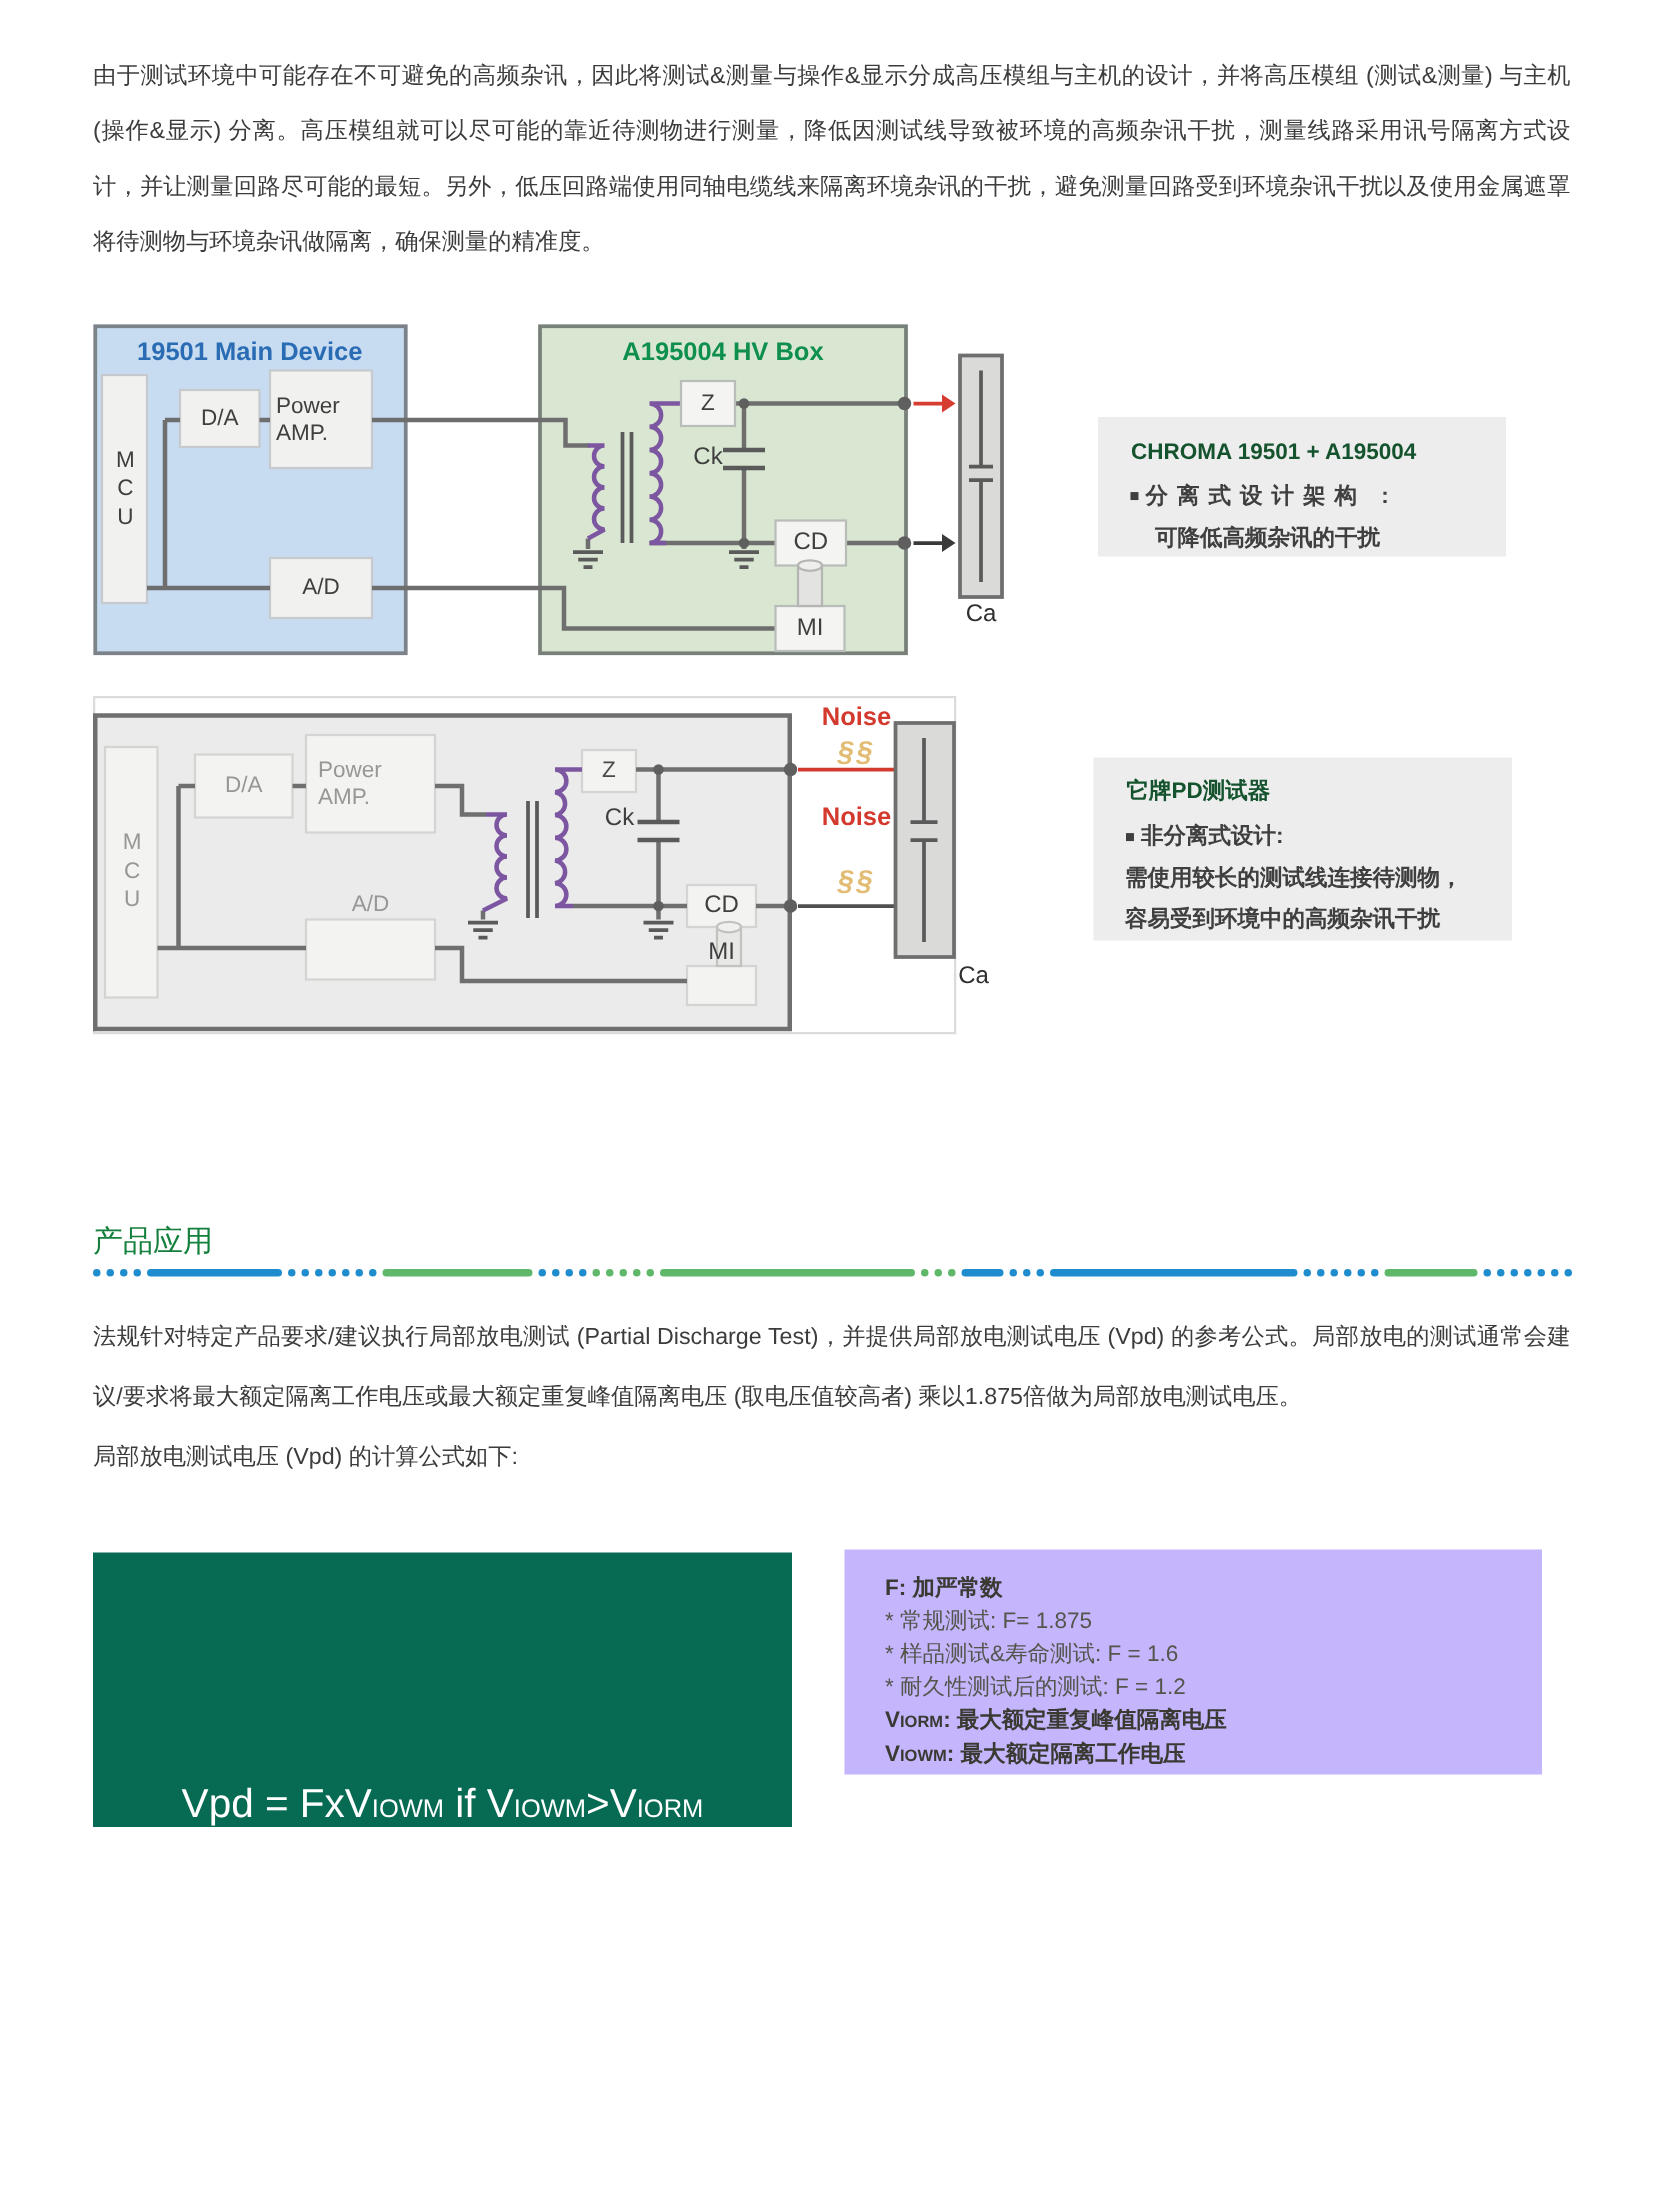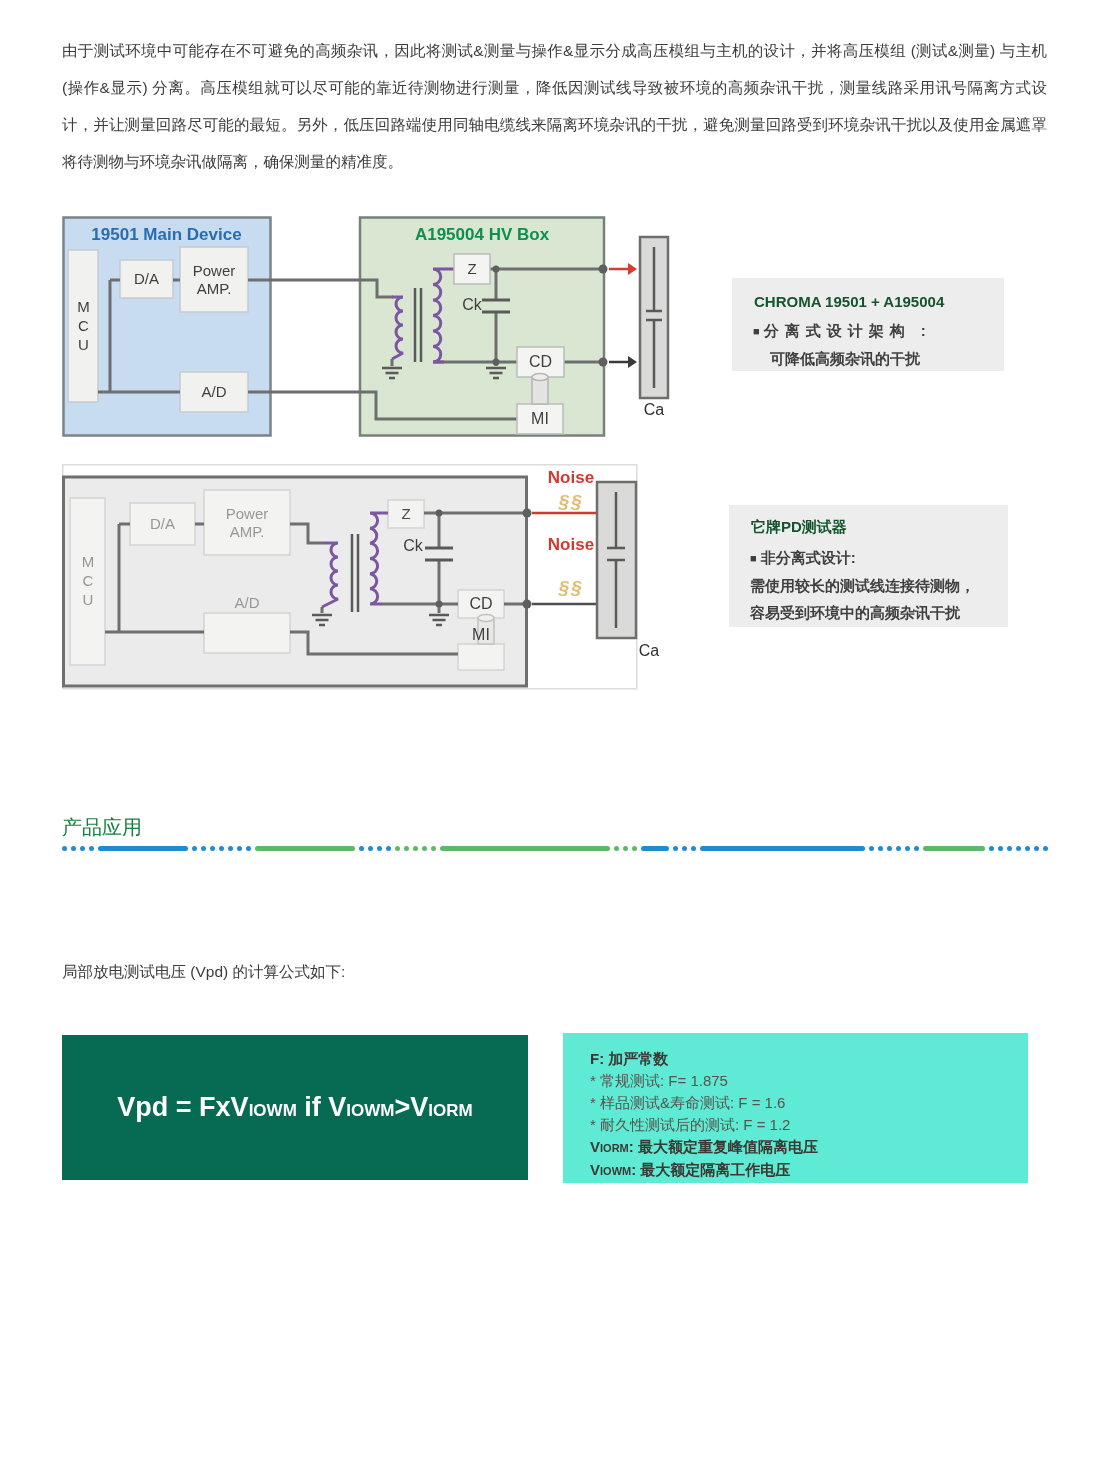--- a/index.html
+++ b/index.html
@@ -10,41 +10,41 @@
   .intro{left:62px;top:32px;width:985px;font-size:15.5px;line-height:37px;text-align:justify;color:#3c3c3c;}
   .body-p{left:62px;width:985px;font-size:15.5px;line-height:40px;text-align:justify;color:#3c3c3c;}
   .section-title{left:62px;top:814px;font-size:20px;color:#15803d;font-weight:500;}
   
   .divider{left:62px;top:845px;width:982px;height:7px;display:flex;align-items:center;gap:4px;}
   .dt{width:5px;height:5px;border-radius:50%;flex:none;}
   .ds{height:5px;border-radius:3px;flex:none;}
   .b{background:#1e8ccd;} .g{background:#5fb86a;}
   
   .diagram{position:absolute;}
-  .lbl{position:absolute;display:flex;align-items:center;justify-content:center;text-align:center;
+  .lbl{position:absolute;display:flex;align-items:center;justify-content:center;
        font-size:15px;color:#3f3f3f;line-height:18px;}
   .lbl.title{font-size:17px;font-weight:bold;}
   .blue{color:#2a6cb4;} .green{color:#0f8f4d;}
   .faded{color:#979797;}
   .vert{writing-mode:vertical-lr;text-orientation:upright;letter-spacing:2px;}
   .noise{color:#d4392e;font-weight:bold;font-size:17px;}
   .spark{color:#e2bc72;font-weight:bold;font-style:italic;font-size:19px;letter-spacing:2px;}
   .ca-lbl{font-size:16px;color:#2f2f2f;}
   
   .note{position:absolute;background:#ededed;font-size:15px;color:#3f3f3f;}
   .note .n-title{color:#14532d;font-weight:700;margin:0 0 7px 1px;}
   .note .n-line{font-weight:600;line-height:27px;}
   .note .bullet{font-size:11px;vertical-align:1px;margin-right:4px;}
   .note .indent{padding-left:17px;}
   .spread{letter-spacing:6px;text-align:center;}
   
-  .formula-box{left:62px;top:1035px;width:466px;height:145px;background:#076a52;
-               display:flex;align-items:center;justify-content:center;color:#fff;font-size:27px;font-weight:bold;}
+  .formula-box{left:62px;top:1035px;width:466px;height:183px;background:#076a52;
+               display:flex;align-items:flex-end;justify-content:center;color:#fff;font-size:27px;}
   .formula-box .sub{font-size:17px;}
-  .fbox{left:563px;top:1033px;width:465px;height:150px;background:#5eead4;box-sizing:border-box;
+  .fbox{left:563px;top:1033px;width:465px;height:150px;background:#c4b5fd;box-sizing:border-box;
         padding:15px 20px 0 27px;font-size:15px;line-height:22px;color:#55554c;}
   .fbox .dark{color:#3a3a33;font-weight:600;}
   .fbox .vsub{font-size:11px;}
 </style>
 </head>
 <body>
 
 <div class="page">
 
   <div class="abs intro">由于测试环境中可能存在不可避免的高频杂讯，因此将测试&amp;测量与操作&amp;显示分成高压模组与主机的设计，并将高压模组 (测试&amp;测量) 与主机 (操作&amp;显示) 分离。高压模组就可以尽可能的靠近待测物进行测量，降低因测试线导致被环境的高频杂讯干扰，测量线路采用讯号隔离方式设计，并让测量回路尽可能的最短。另外，低压回路端使用同轴电缆线来隔离环境杂讯的干扰，避免测量回路受到环境杂讯干扰以及使用金属遮罩将待测物与环境杂讯做隔离，确保测量的精准度。</div>
@@ -224,20 +224,21 @@
     <span class="ds g" style="width:62px;"></span>
     <span class="dt b"></span>
       <span class="dt b"></span>
       <span class="dt b"></span>
       <span class="dt b"></span>
       <span class="dt b"></span>
       <span class="dt b"></span>
       <span class="dt b"></span>
   </div>
 
+  <div class="abs body-p" style="top:872px;">法规针对特定产品要求/建议执行局部放电测试 (Partial Discharge Test)，并提供局部放电测试电压 (Vpd) 的参考公式。局部放电的测试通常会建议/要求将最大额定隔离工作电压或最大额定重复峰值隔离电压 (取电压值较高者) 乘以1.875倍做为局部放电测试电压。</div>
   <div class="abs body-p" style="top:952px;">局部放电测试电压 (Vpd) 的计算公式如下:</div>
 
   <div class="abs formula-box">
     <span><span>Vpd = FxV</span><span class="sub">IOWM</span><span> if V</span><span class="sub">IOWM</span><span>&gt;V</span><span class="sub">IORM</span></span>
   </div>
 
   <div class="abs fbox">
     <div class="dark">F: 加严常数</div>
     <div>* 常规测试: F= 1.875</div>
     <div>* 样品测试&amp;寿命测试: F = 1.6</div>

